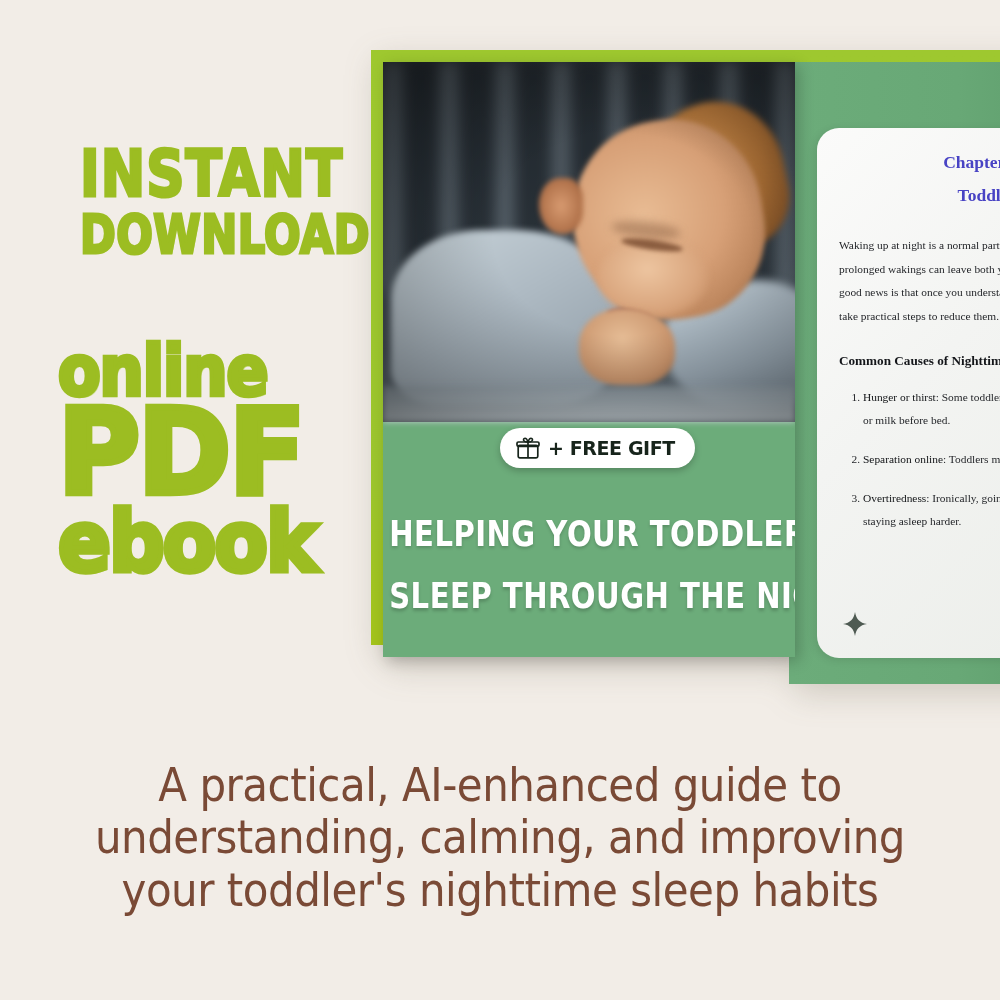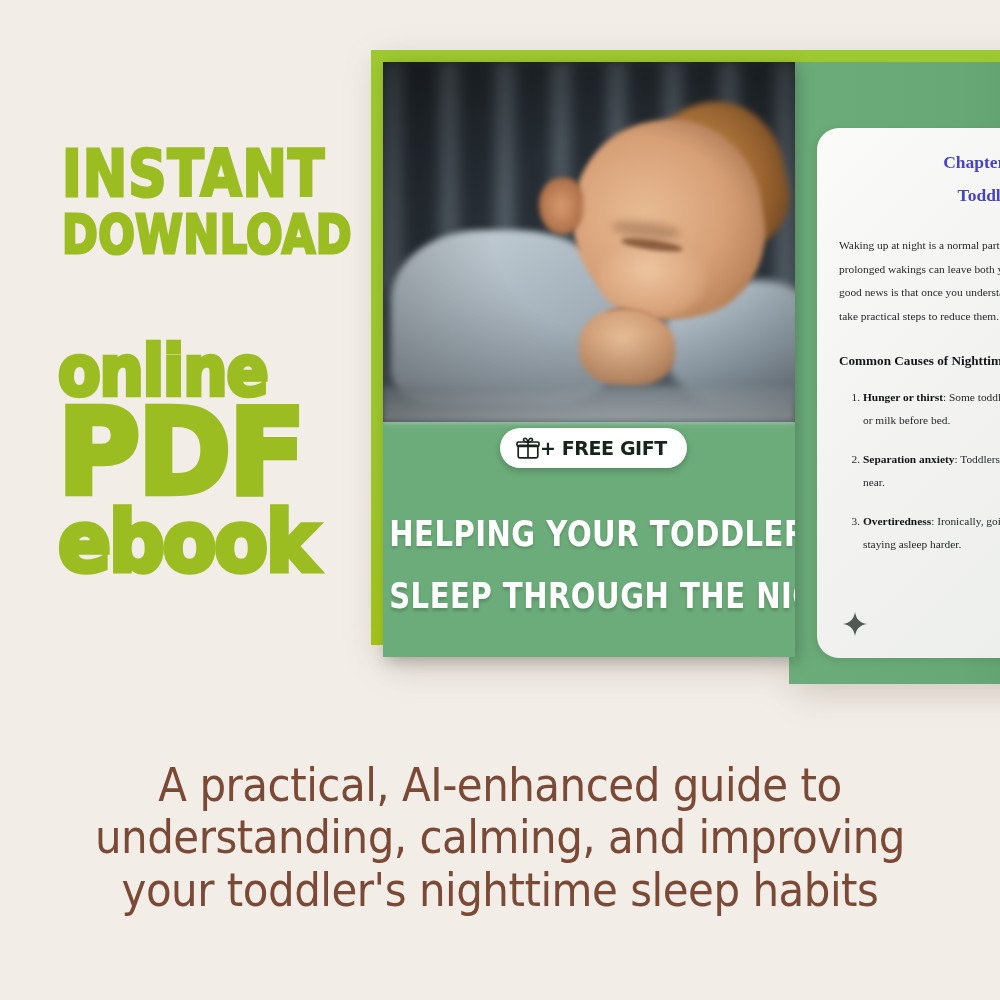--- a/index.html
+++ b/index.html
@@ -7,21 +7,21 @@
     width:1000px;height:1000px;overflow:hidden;
     background:#f2ede7;
     font-family:"Liberation Sans", sans-serif;
     position:relative;
   }
   .stage{position:absolute;inset:0;}
 
   
   .promo{position:absolute;left:0;top:0;width:360px;}
 
-  .instant-block{position:absolute;left:62px;top:146px;width:300px;}
+  .instant-block{position:absolute;left:80px;top:146px;width:300px;}
   .instant-line1{
     font-family:"DejaVu Sans", sans-serif;
     font-weight:700;font-style:normal;
     font-size:52px;line-height:46px;
     letter-spacing:1px;
     color:#9cbd22;
     text-transform:uppercase;
     transform:scaleY(1.22) scaleX(1.02);
     transform-origin:left top;
     -webkit-text-stroke:2.5px #9cbd22;
@@ -140,21 +140,21 @@
   }
   .ch-list{
     margin:17px 0 0 0;padding:0 0 0 24px;
     width:320px;
     font-family:"Liberation Serif", serif;
     font-size:11.4px;
     line-height:23px;
     color:#24262a;
   }
   .ch-list li{margin-bottom:16px;}
-  .ch-list b{font-weight:700;color:#101215;}
+  .ch-list b{font-weight:400;color:#101215;}
   .sparkle{
     position:absolute;left:26px;bottom:22px;width:24px;height:24px;
   }
   
   .cover{
     position:absolute;left:12px;top:12px;width:412px;height:595px;
     background:#6cac7a;
     box-shadow:4px 4px 14px rgba(0,0,0,.22);
     overflow:hidden;
   }
@@ -241,21 +241,21 @@
     background:linear-gradient(180deg,rgba(150,162,170,.65) 0%, rgba(196,205,210,.95) 100%);
     filter:blur(3px);
   }
   .photo-vig{
     position:absolute;inset:0;
     background:radial-gradient(ellipse at 58% 48%, rgba(0,0,0,0) 38%, rgba(0,0,0,.42) 100%);
   }
 
   .gift-badge{
     position:absolute;left:117px;top:366px;
-    display:flex;align-items:center;
+    display:flex;align-items:center;gap:8px;
     background:#ffffff;border-radius:28px;
     padding:8px 20px 8px 16px;
     box-shadow:0 3px 7px rgba(0,0,0,.22);
     z-index:5;
   }
   .gift-badge .lbl{
     font-family:"DejaVu Sans", sans-serif;
     font-weight:700;font-size:19px;letter-spacing:-.4px;
     color:#17241b;white-space:nowrap;
   }
@@ -314,21 +314,21 @@
     <div class="inner-page">
       <div class="page-inner">
         <div class="ch-title">
           <span>Chapter 1. Unde</span>
           <span class="l2">Toddlers Wa</span>
         </div>
         <div class="ch-para">Waking up at night is a normal part of early childhood, but frequent or prolonged wakings can leave both you and your child exhausted. The good news is that once you understand the underlying reasons, you can take practical steps to reduce them.</div>
         <div class="ch-sub">Common Causes of Nighttime Waking</div>
         <ol class="ch-list">
           <li><b>Hunger or thirst</b><span>: Some toddlers still need a small late-evening snack or milk before bed.</span></li>
-          <li><b>Separation anxiety</b><span>: Toddlers may wake to check that you're still near.</span></li>
+          <li><b>Separation online</b><span>: Toddlers may wake to check that you're still near.</span></li>
           <li><b>Overtiredness</b><span>: Ironically, going to bed too late can make falling and staying asleep harder.</span></li>
         </ol>
       </div>
       <svg class="sparkle" viewBox="0 0 24 24">
         <path d="M12 0 C13.2 7.2 16.8 10.8 24 12 C16.8 13.2 13.2 16.8 12 24 C10.8 16.8 7.2 13.2 0 12 C7.2 10.8 10.8 7.2 12 0 Z" fill="#4e5a52"></path>
       </svg>
     </div>
 
     <div class="cover">
       <div class="photo">

